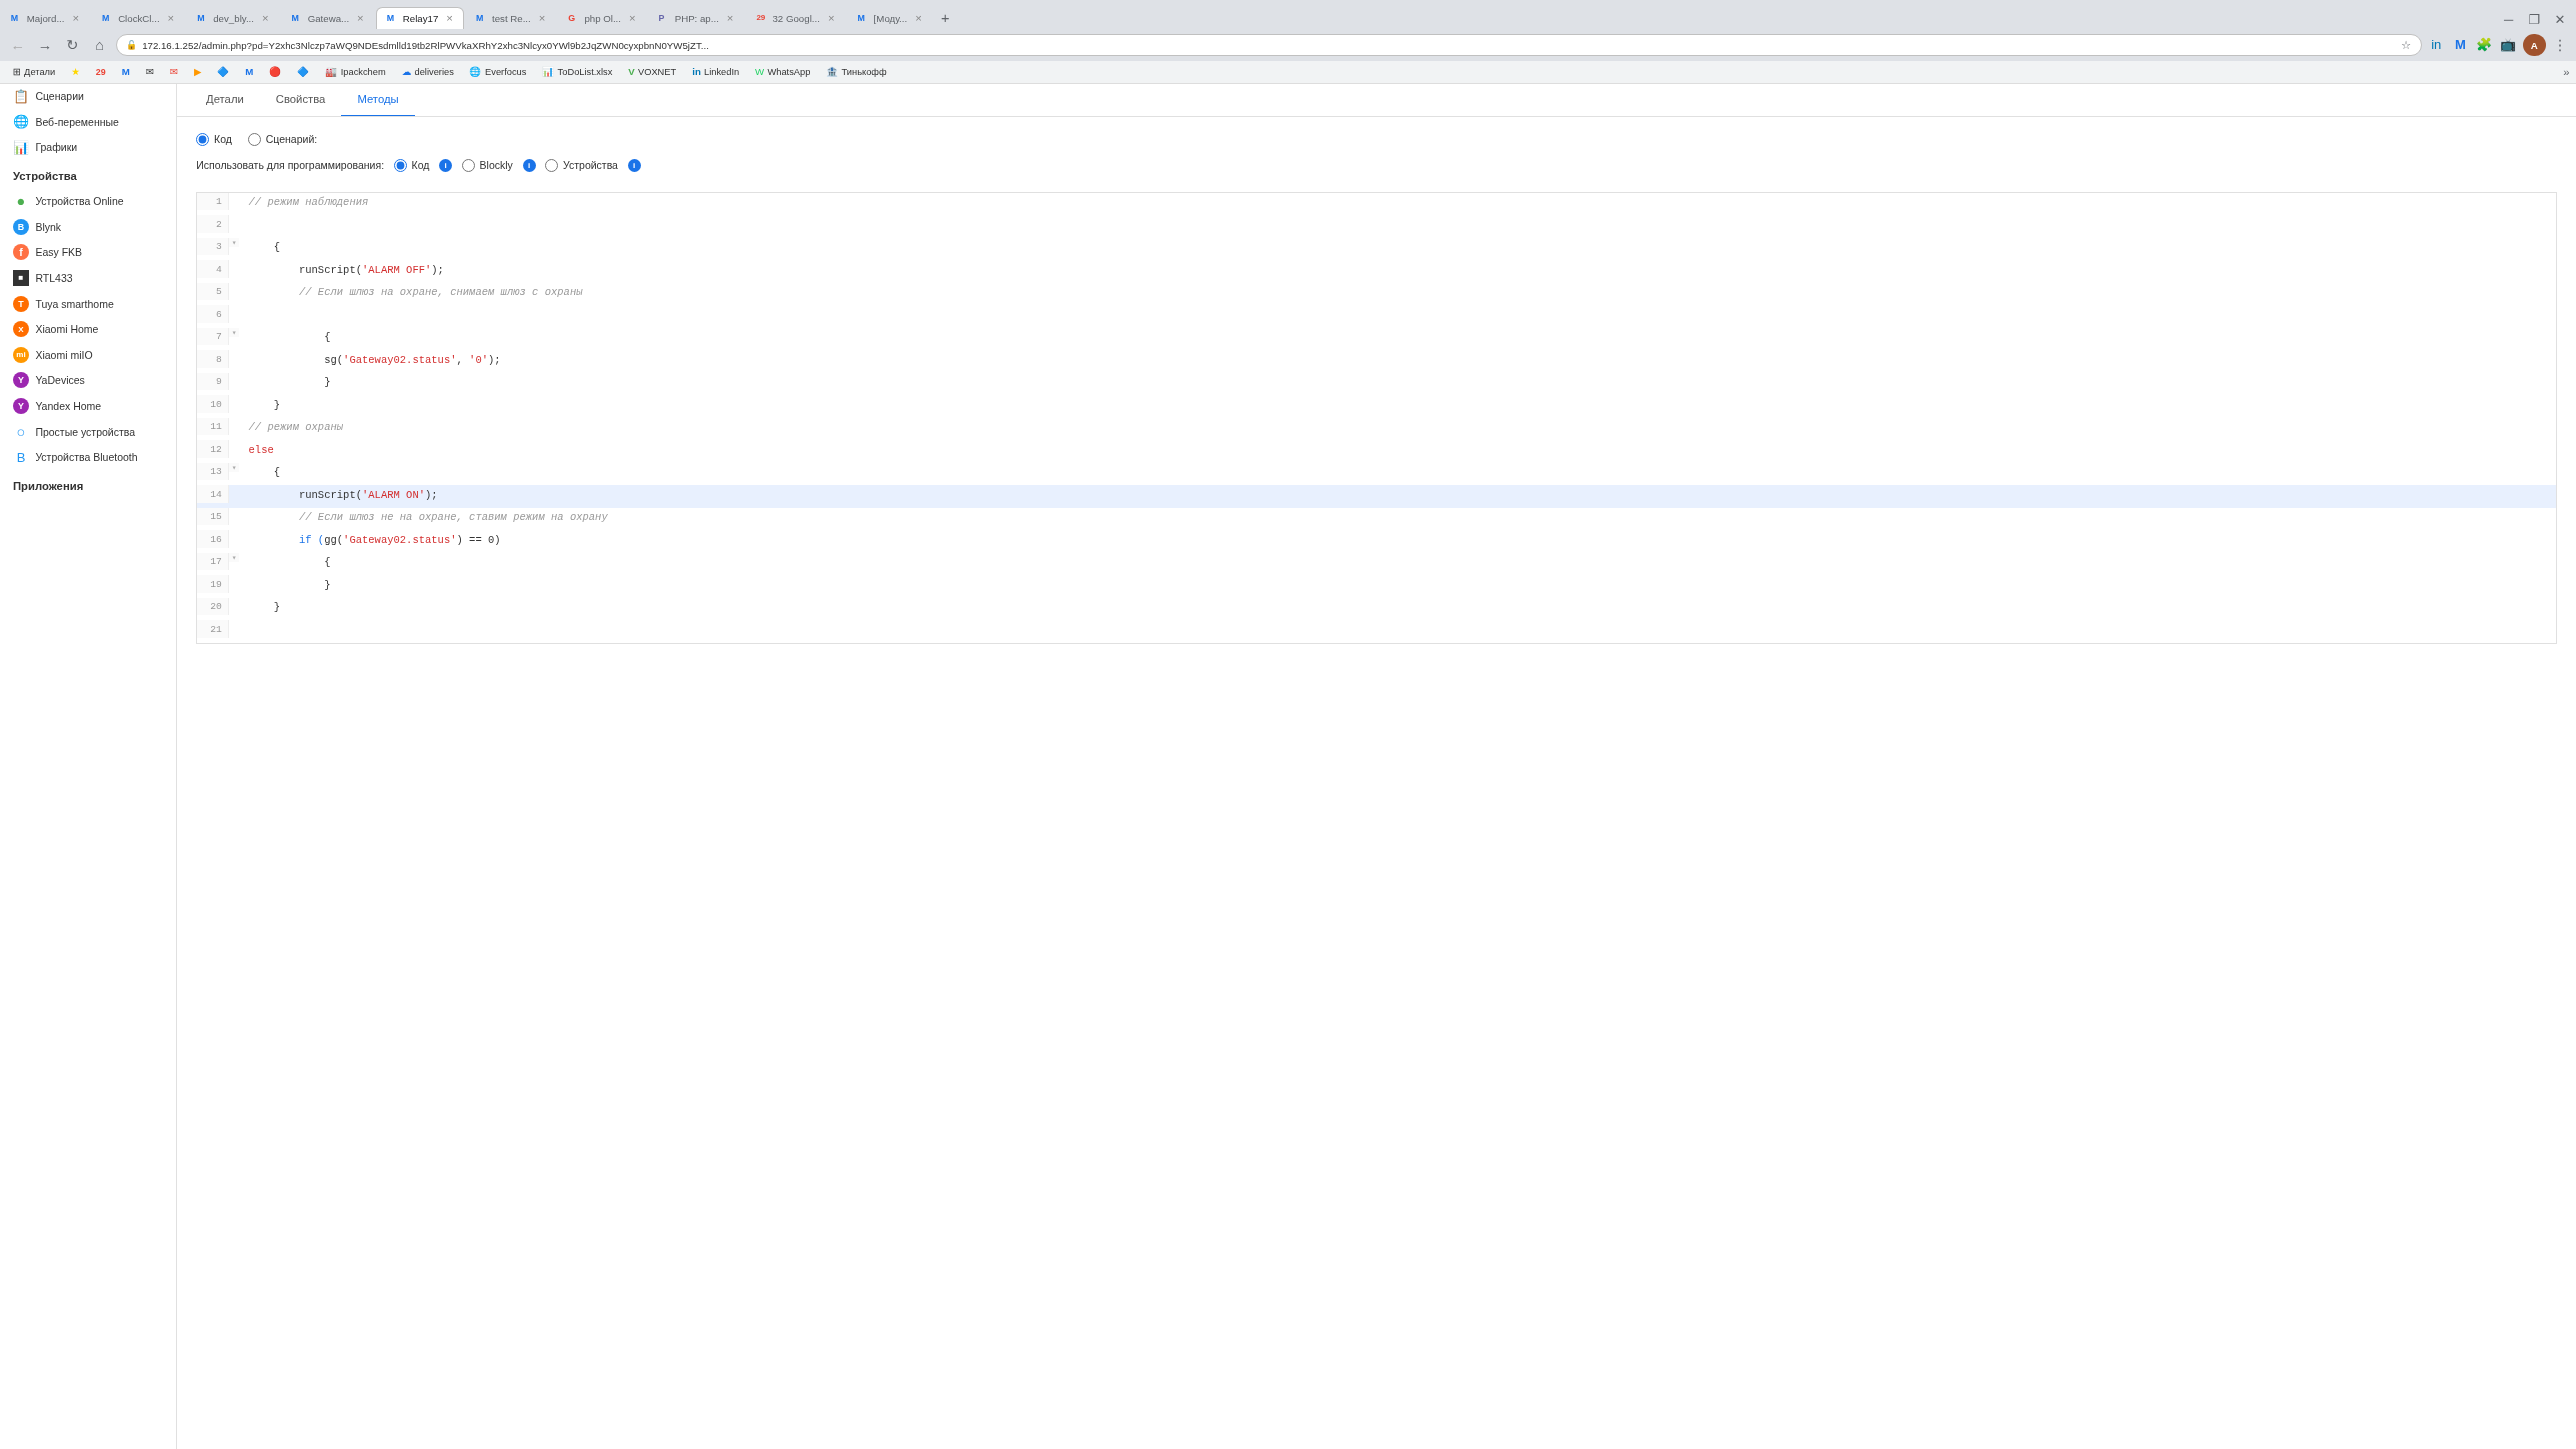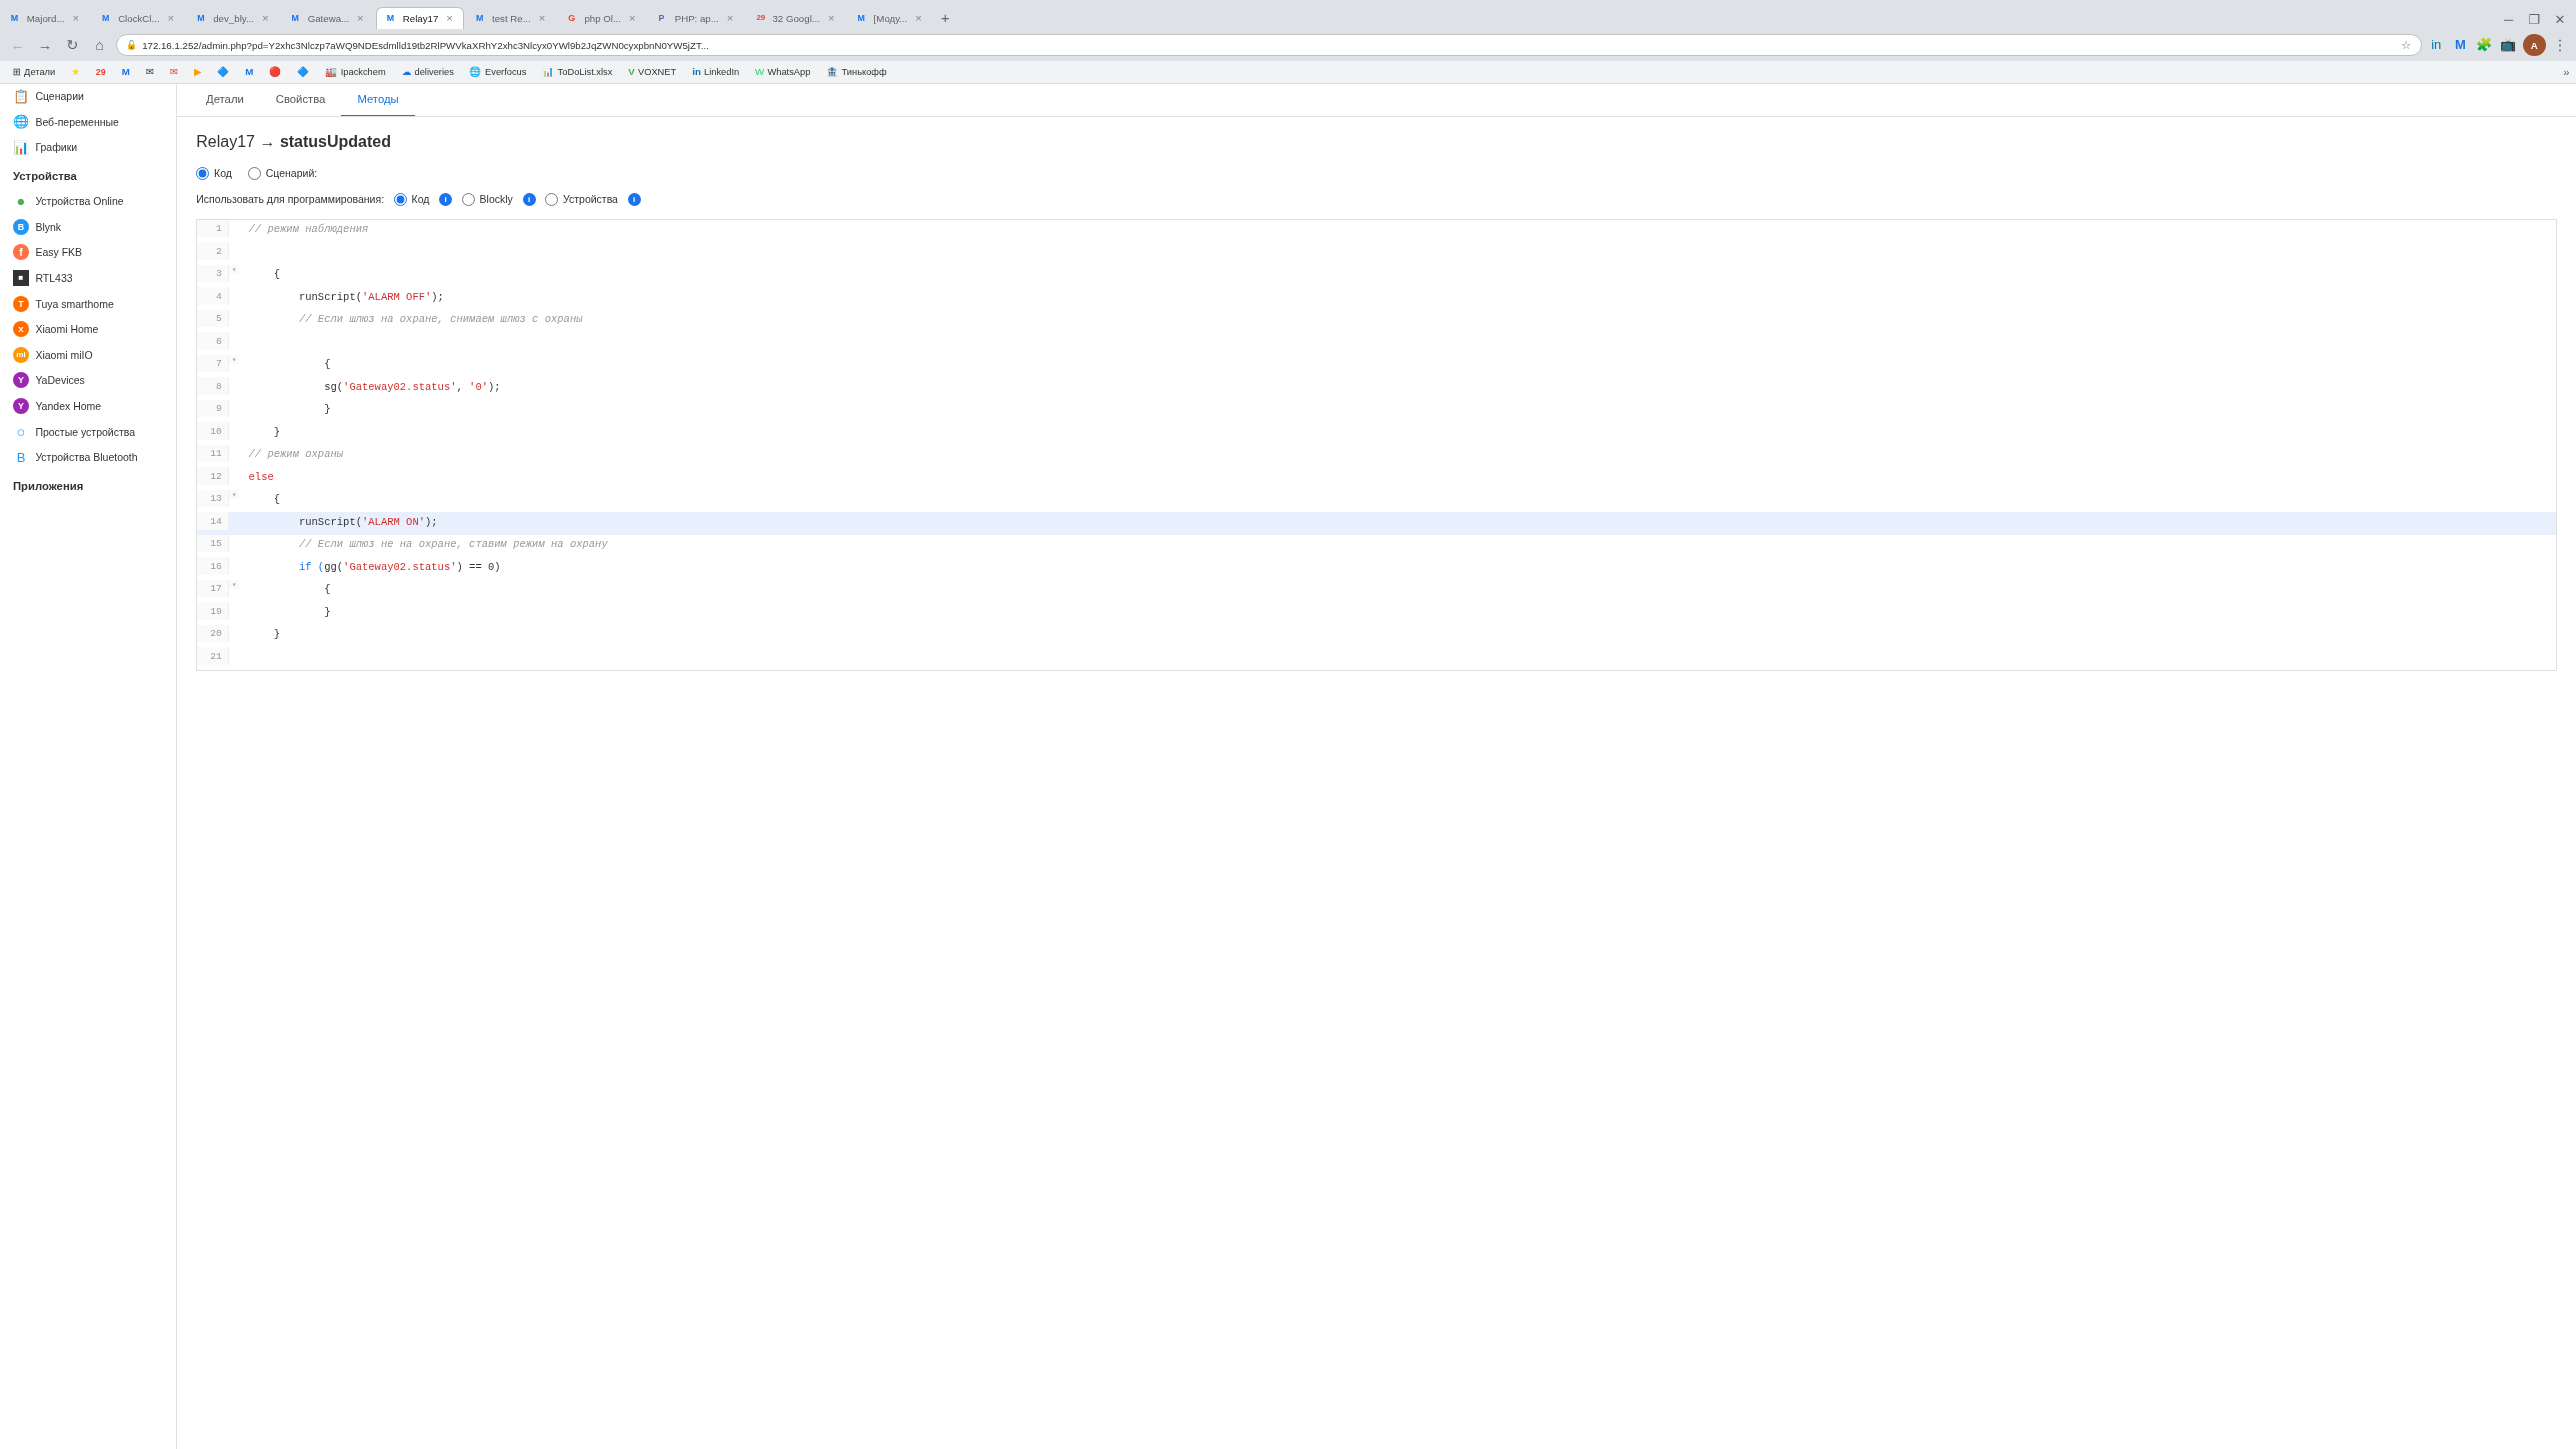--- a/index.html
+++ b/index.html
@@ -189,21 +189,21 @@
       font-size: 10.5px;
       color: #333;
     }
     .radio-label input[type=radio] { accent-color: #1a73e8; }
 
     
     .programming-bar {
       display: flex;
       align-items: center;
       gap: 9.7px;
-      margin-bottom: 13px;
+      margin-bottom: 20px;
       font-size: 10.5px;
       color: #333;
     }
     .info-icon {
       display: inline-flex;
       align-items: center;
       justify-content: center;
       width: 13px; height: 13px;
       background: #1a73e8;
       border-radius: 50%;
@@ -499,23 +499,20 @@
       <div class="content-tab">
         <span>Свойства</span>
       </div>
       <div class="content-tab active">
         <span>Методы</span>
       </div>
     </div>
 
     <div class="page-content">
 
-      <div class="page-title">
-        <span>Relay17 → </span><strong>statusUpdated</strong>
-      </div>
 
       <div class="radio-group">
         <label class="radio-label">
           <input type="radio" name="type" checked="" style="">
           <span>Код</span>
         </label>
         <label class="radio-label">
           <input type="radio" name="type" style="">
           <span>Сценарий:</span>
         </label>

